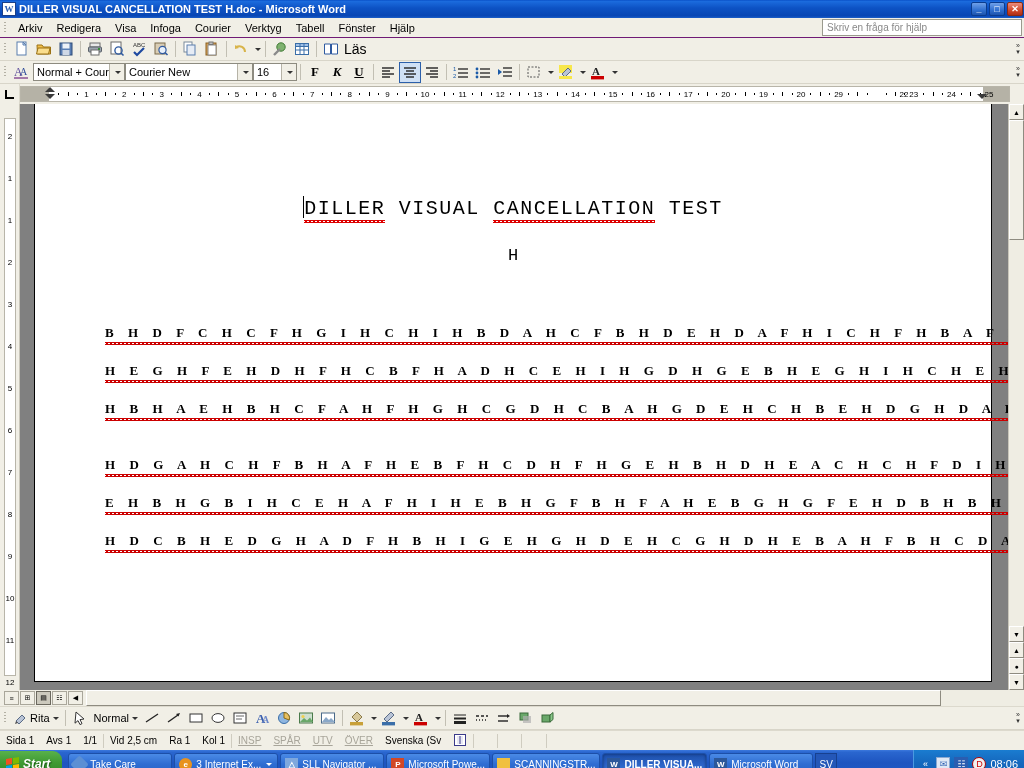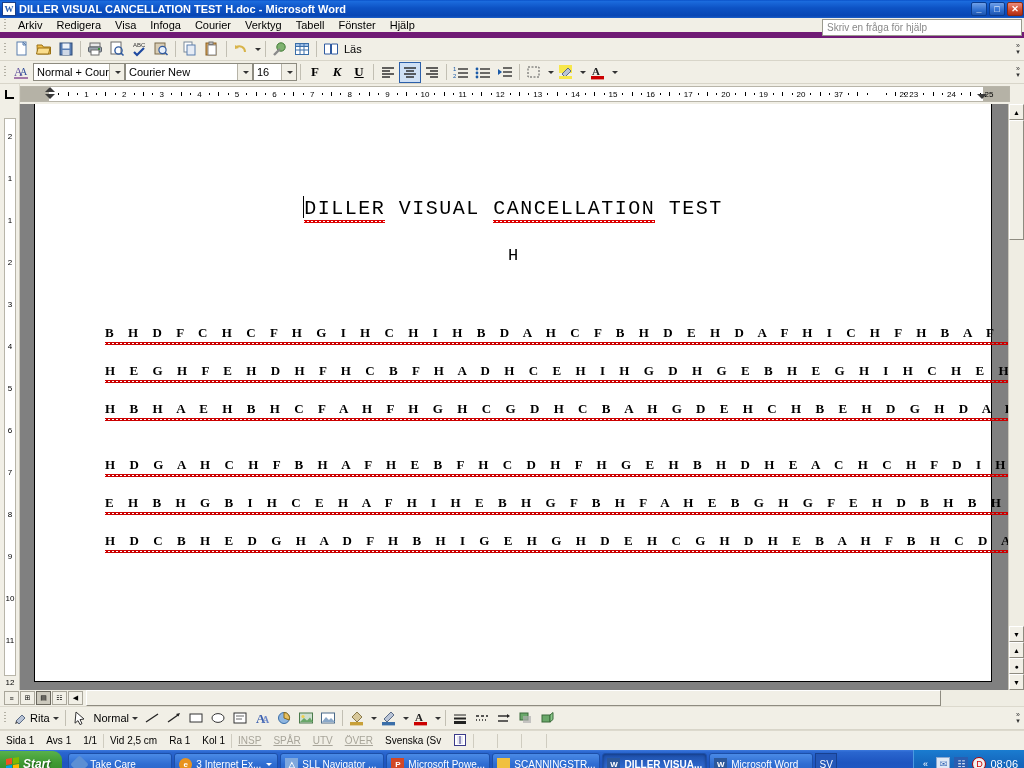--- a/index.html
+++ b/index.html
@@ -36,21 +36,21 @@
     border: 1px solid #0b3c8e; border-radius: 2px;
     color: #fff; font-size: 9px; line-height: 12px; text-align: center;
     font-family: "Liberation Sans", sans-serif;
   }
   .win-btn.close { background: linear-gradient(to bottom,#e98d7e,#d14a2c 60%,#ae2f17); border-color:#8d2a12; }
 
   
   .menubar {
     height: 20px; background: #f1efe6;
     display: flex; align-items: center;
-    border-bottom: 6px solid #701a75;
+    border-bottom: 1px solid #701a75;
     position: relative;
   }
   .grip { width: 8px; height: 16px; margin: 0 2px 0 1px; position: relative; }
   .grip::before {
     content: ""; position: absolute; left: 3px; top: 2px;
     width: 2px; height: 12px;
     background: repeating-linear-gradient(to bottom, #b3b0a4 0 1px, transparent 1px 3px);
   }
   .menu-item {
     padding: 2px 7px; font-size: 11px; color: #000;
@@ -90,21 +90,21 @@
     position: relative;
   }
   .combo .cbtn {
     width: 15px; height: 16px; margin-left: auto;
     background: #f1efe6; border-left: 1px solid #b6b3a7;
     display: flex; align-items: center; justify-content: center;
   }
   .combo-style { width: 92px; }
   .combo-font { width: 128px; }
   .combo-size { width: 44px; }
-  .tb-label { font-size: 11px; padding: 0 2px; }
+  .tb-label { font-size: 14px; padding: 0 2px; }
   .overflow {
     width: 12px; height: 21px; margin-left: auto;
     display: flex; flex-direction: column; align-items: center; justify-content: center;
     font-size: 7px; line-height: 6px; color: #333;
   }
 
   
   .rulerrow { height: 20px; background: #f1efe6; display: flex; align-items: stretch; }
   .tabsel {
     width: 20px; background: #f1efe6;
@@ -616,21 +616,21 @@
           <div class="pipe" style="left: 686px;"></div>
           <div class="dot" style="left: 695.4px;"></div>
           <div class="tick" style="left: 742.4px;">19</div>
           <div class="dot" style="left: 714.2px;"></div>
           <div class="pipe" style="left: 723.6px;"></div>
           <div class="dot" style="left: 733px;"></div>
           <div class="tick" style="left: 780px;">20</div>
           <div class="dot" style="left: 751.8px;"></div>
           <div class="pipe" style="left: 761.2px;"></div>
           <div class="dot" style="left: 770.6px;"></div>
-          <div class="tick" style="left: 817.6px;">37</div>
+          <div class="tick" style="left: 817.6px;">29</div>
           <div class="dot" style="left: 789.4px;"></div>
           <div class="pipe" style="left: 798.8px;"></div>
           <div class="dot" style="left: 808.2px;"></div>
           <div class="tick" style="left: 883px;">22</div>
           <div class="dot" style="left: 827px;"></div>
           <div class="pipe" style="left: 836.4px;"></div>
           <div class="dot" style="left: 845.8px;"></div>
           <div class="tick" style="left: 892.8px;">23</div>
           <div class="dot" style="left: 864.6px;"></div>
           <div class="pipe" style="left: 874px;"></div>

